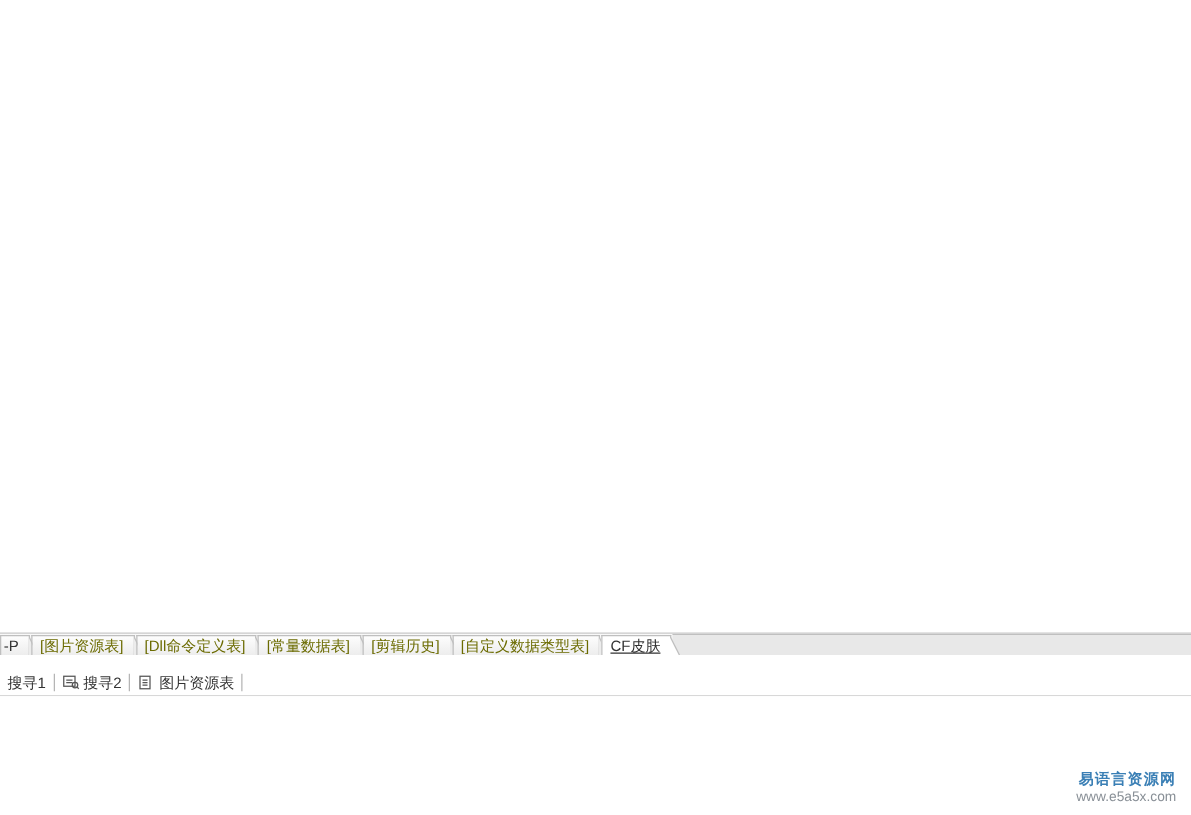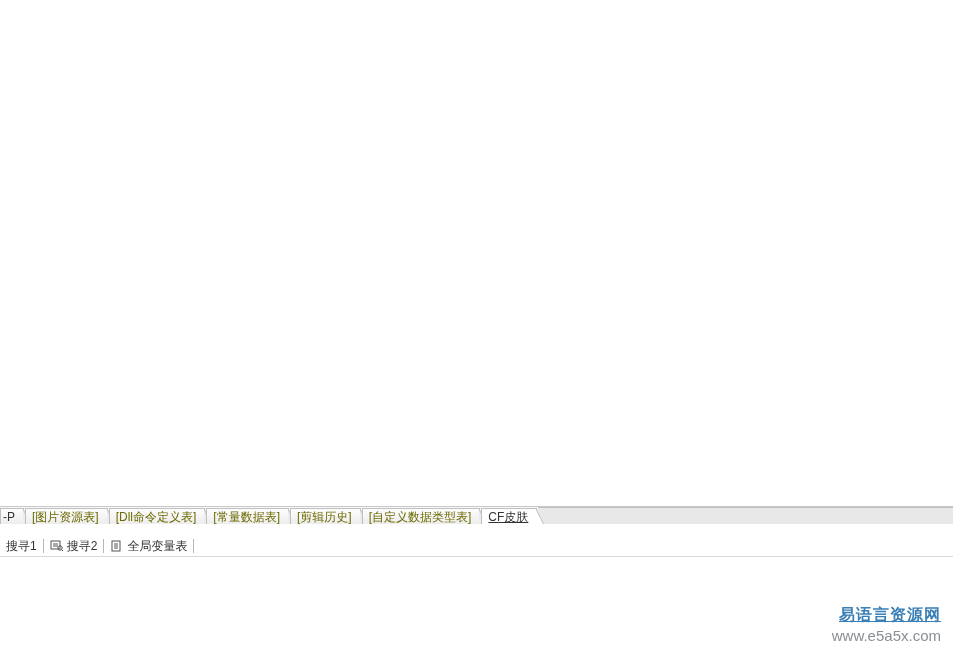--- a/index.html
+++ b/index.html
@@ -111,29 +111,28 @@
 
   
   .watermark {
     position: absolute;
     right: 12px;
     bottom: 6px;
     text-align: right;
     line-height: 1.35;
   }
   .watermark .wm-site {
-    font-size: 16px;
+    font-size: 12px;
     color: #3a7fb5;
     font-weight: bold;
     font-family: "SimHei","Microsoft YaHei", sans-serif;
     letter-spacing: 1px;
-    text-decoration: underline;
   }
   .watermark .wm-url {
-    font-size: 15px;
+    font-size: 11px;
     color: #888f96;
     font-family: Arial, sans-serif;
   }
 </style>
 </head>
 <body>
 
 <div class="editor-area"></div>
 
 <div class="tab-row">
@@ -223,21 +222,21 @@
   <div class="toolbar-sep"></div>
   <div class="toolbar-item">
     <span class="toolbar-icon">
       <svg width="14" height="12" viewBox="0 0 14 12">
         <rect x="2" y="1" width="8" height="10" fill="none" stroke="#555" stroke-width="1"></rect>
         <line x1="4" y1="4" x2="8" y2="4" stroke="#555"></line>
         <line x1="4" y1="6" x2="8" y2="6" stroke="#555"></line>
         <line x1="4" y1="8" x2="8" y2="8" stroke="#555"></line>
       </svg>
     </span>
-    <span>全局变量表</span>
+    <span>图片资源表</span>
   </div>
   <div class="toolbar-sep"></div>
 </div>
 
 <div class="output-area">
   <div class="watermark">
     <div class="wm-site">易语言资源网</div>
     <div class="wm-url">www.e5a5x.com</div>
   </div>
 </div>

